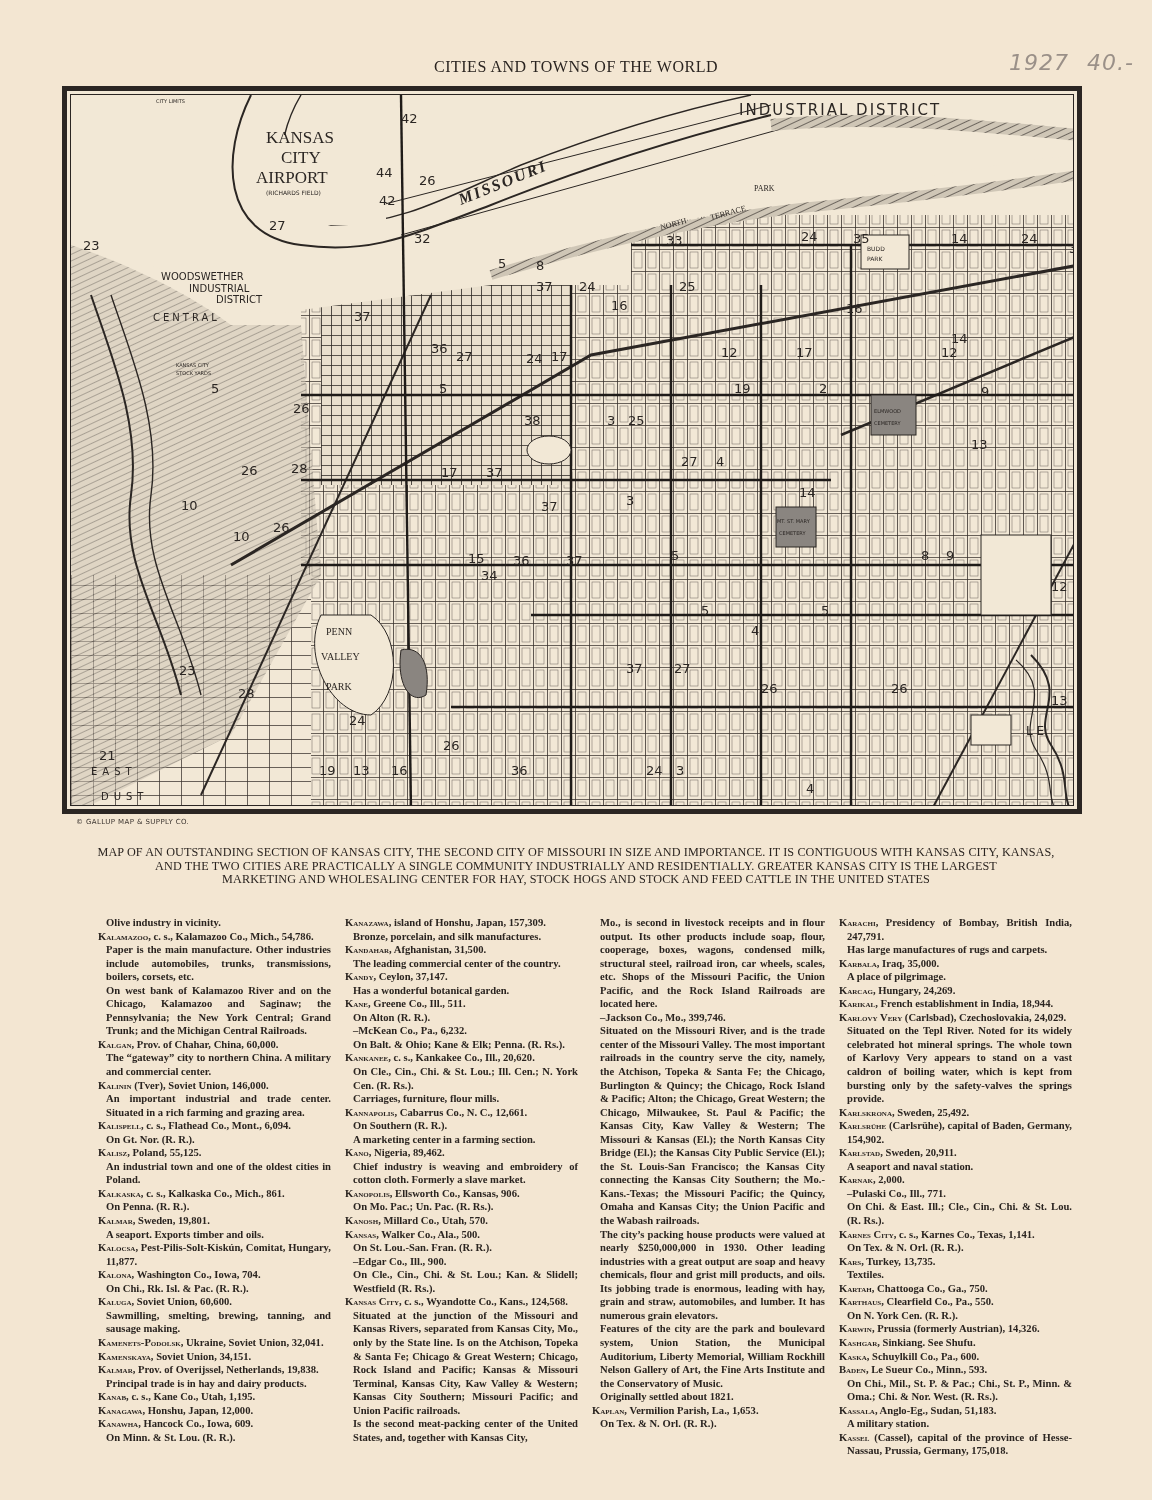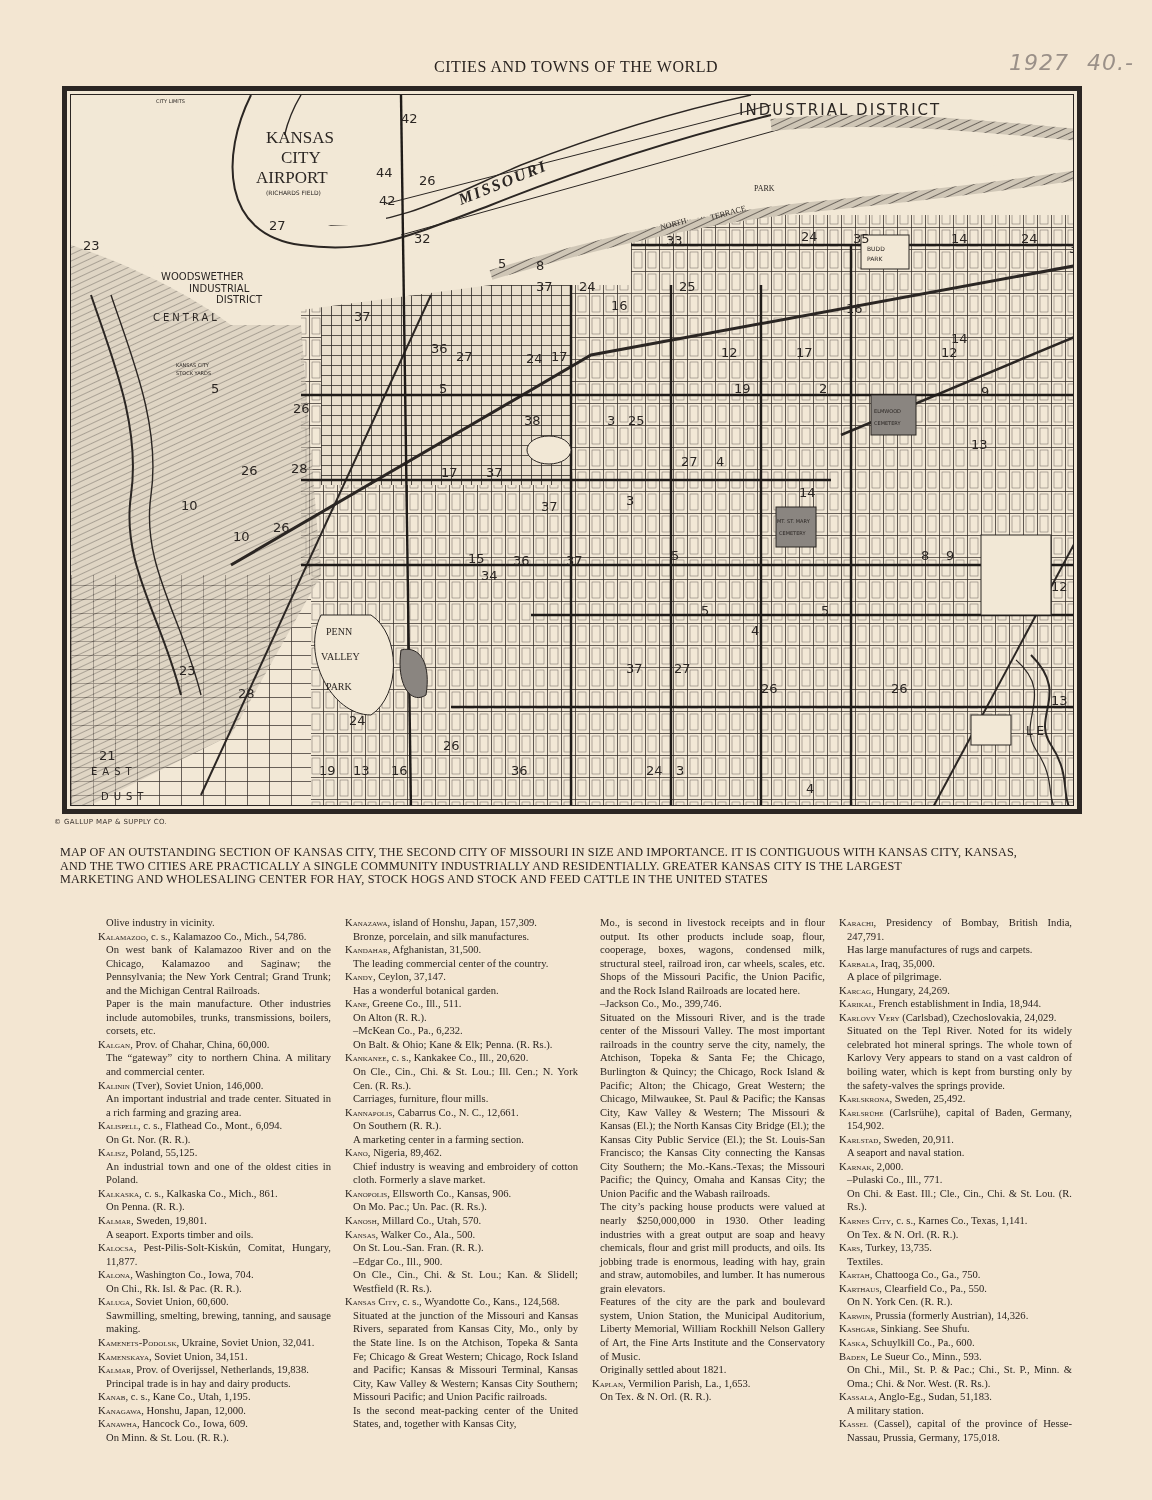--- a/index.html
+++ b/index.html
@@ -7,24 +7,24 @@
        font-family:"Liberation Serif","DejaVu Serif",serif;color:#2a2420;}
   .pencil{position:absolute;top:2px;right:18px;font-family:"DejaVu Sans",sans-serif;font-size:22px;
           color:#9a9088;font-style:italic;letter-spacing:1px;margin-top:48px;}
   .pencil span{margin-left:18px;}
   .running-head{position:absolute;top:58px;left:0;width:1152px;text-align:center;font-size:16px;letter-spacing:.5px;color:#2a2420;}
   .page-num{position:absolute;top:60px;right:100px;font-size:15px;margin-top:43px;}
   .map-frame{position:absolute;left:62px;top:86px;width:1020px;height:728px;background:#f2e8d6;
              border:5px solid #2b2623;box-sizing:border-box;overflow:hidden;}
   .map-frame .inner{position:absolute;inset:3px;border:1px solid #2b2623;overflow:hidden;}
   .map-frame svg{position:absolute;left:0;top:0;}
-  .credit{position:absolute;left:54px;top:818px;font-family:"DejaVu Sans",sans-serif;font-size:7px;letter-spacing:.4px;color:#3a332e;}
-  .caption{position:absolute;left:60px;top:846px;width:1032px;font-size:12.2px;line-height:13.6px;
+  .credit{position:absolute;left:76px;top:818px;font-family:"DejaVu Sans",sans-serif;font-size:7px;letter-spacing:.4px;color:#3a332e;}
+  .caption{position:absolute;left:60px;top:846px;width:1032px;text-align:center;font-size:12.2px;line-height:13.6px;
            letter-spacing:.1px;color:#2a2420;}
-  .columns{position:absolute;top:916px;left:98px;width:975px;display:flex;gap:14px;}
+  .columns{position:absolute;top:916px;left:98px;width:975px;display:flex;gap:14px;font-weight:bold;}
   .col{width:233px;font-size:10.6px;line-height:13.55px;text-align:justify;}
   .col p{margin:0;}
   .col .e{text-indent:-8px;padding-left:8px;}
   .col .d{padding-left:8px;}
   .col .sc{font-variant:small-caps;}
   .lbl{font-family:"DejaVu Sans",sans-serif;fill:#2b2623;}
   .lbl-serif{font-family:"Liberation Serif",serif;fill:#2b2623;}
 </style>
 </head>
 <body>
@@ -228,22 +228,22 @@
 <div class="caption">
   <div>MAP OF AN OUTSTANDING SECTION OF KANSAS CITY, THE SECOND CITY OF MISSOURI IN SIZE AND IMPORTANCE.  IT IS CONTIGUOUS WITH KANSAS CITY, KANSAS,</div>
   <div>AND THE TWO CITIES ARE PRACTICALLY A SINGLE COMMUNITY INDUSTRIALLY AND RESIDENTIALLY.  GREATER KANSAS CITY IS THE LARGEST</div>
   <div>MARKETING AND WHOLESALING CENTER FOR HAY, STOCK HOGS AND STOCK AND FEED CATTLE IN THE UNITED STATES</div>
 </div>
 
 <div class="columns">
   <div class="col">
       <p class="d">Olive industry in vicinity.</p>
       <p class="e"><span class="sc">Kalamazoo</span>, c. s., Kalamazoo Co., Mich., 54,786.</p>
+      <p class="d">Paper is the main manufacture. Other industries include automobiles, trunks, transmissions, boilers, corsets, etc.</p>
       <p class="d">On west bank of Kalamazoo River and on the Chicago, Kalamazoo and Saginaw; the Pennsylvania; the New York Central; Grand Trunk; and the Michigan Central Railroads.</p>
-      <p class="d">Paper is the main manufacture. Other industries include automobiles, trunks, transmissions, boilers, corsets, etc.</p>
       <p class="e"><span class="sc">Kalgan</span>, Prov. of Chahar, China, 60,000.</p>
       <p class="d">The “gateway” city to northern China. A military and commercial center.</p>
       <p class="e"><span class="sc">Kalinin</span> (Tver), Soviet Union, 146,000.</p>
       <p class="d">An important industrial and trade center. Situated in a rich farming and grazing area.</p>
       <p class="e"><span class="sc">Kalispell</span>, c. s., Flathead Co., Mont., 6,094.</p>
       <p class="d">On Gt. Nor. (R. R.).</p>
       <p class="e"><span class="sc">Kalisz</span>, Poland, 55,125.</p>
       <p class="d">An industrial town and one of the oldest cities in Poland.</p>
       <p class="e"><span class="sc">Kalkaska</span>, c. s., Kalkaska Co., Mich., 861.</p>
       <p class="d">On Penna. (R. R.).</p>

